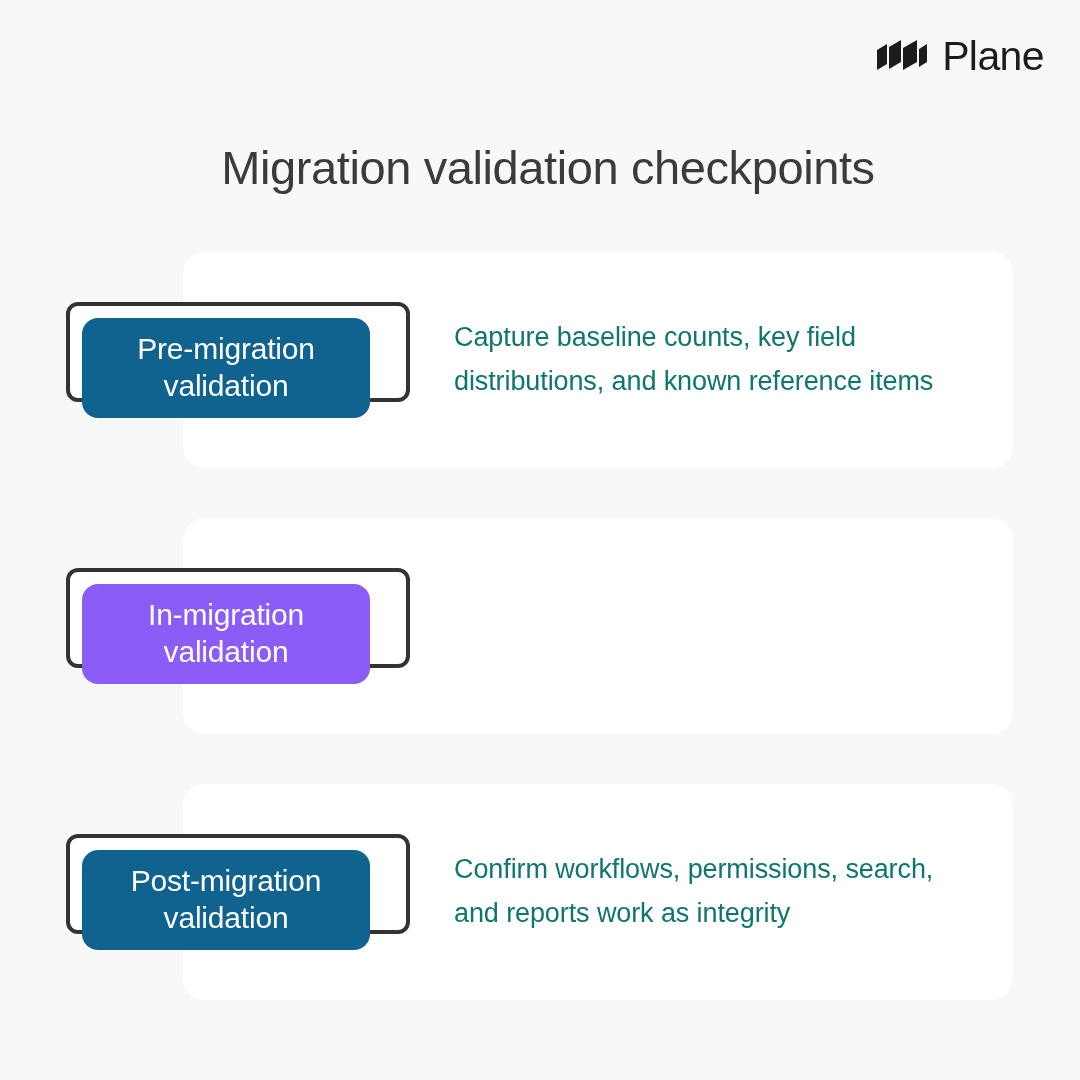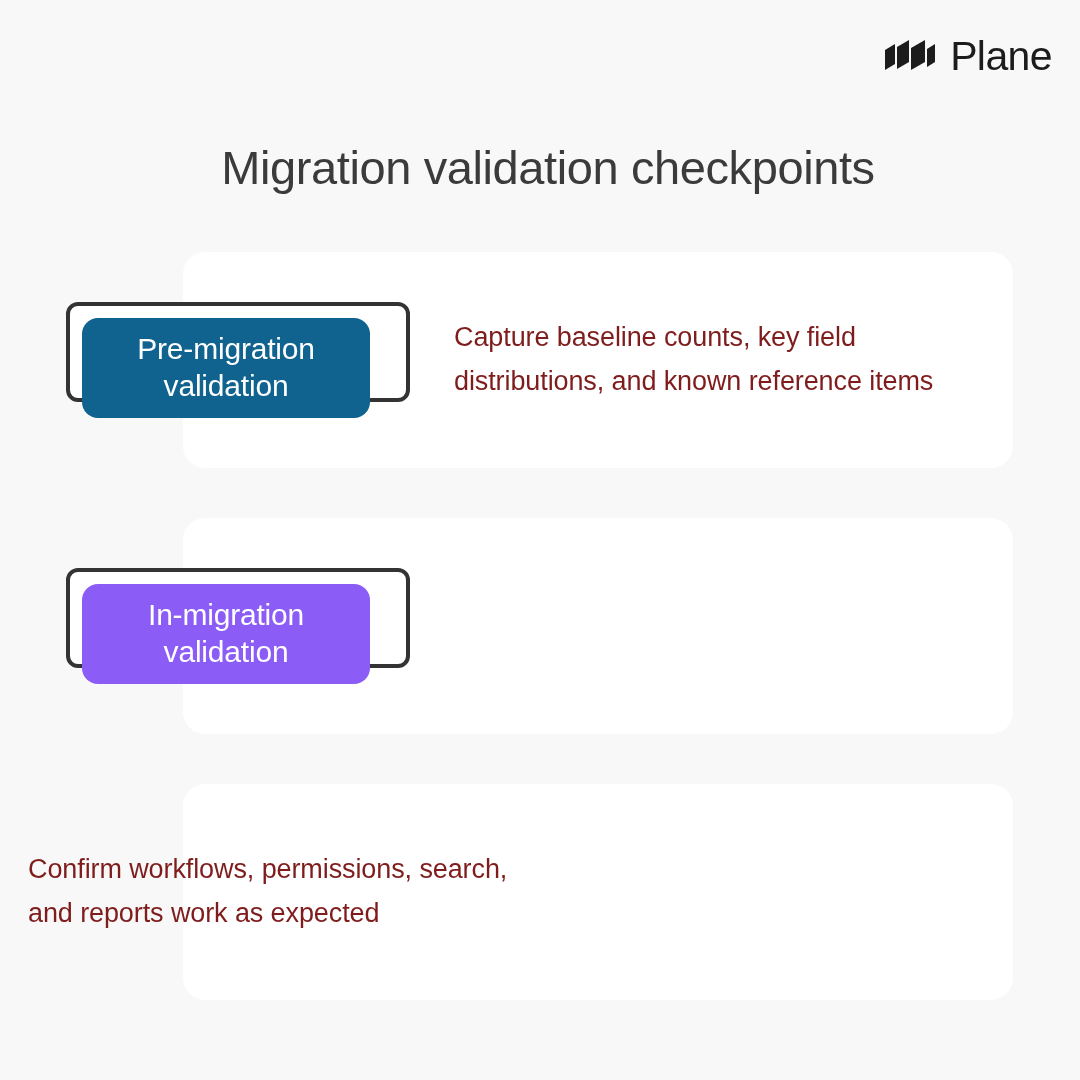--- a/index.html
+++ b/index.html
@@ -12,21 +12,21 @@
     background: #f8f8f8;
     font-family: "Liberation Sans", sans-serif;
     overflow: hidden;
     position: relative;
   }
 
   
   .brand {
     position: absolute;
     top: 36px;
-    right: 28px;
+    right: 36px;
     display: flex;
     align-items: center;
     gap: 13px;
   }
   .brand-mark {
     width: 54px;
     height: 38px;
     display: block;
   }
   .brand-name {
@@ -126,21 +126,21 @@
     display: block;
     padding: 0 10px;
   }
 
   
   .row-desc {
     margin-left: 28px;
     width: 480px;
     font-size: 27px;
     font-weight: 400;
-    color: #7f1d1d;
+    color: #0f766e;
     line-height: 1.62;
     letter-spacing: -0.1px;
     flex: 0 0 auto;
   }
 </style>
 </head>
 <body style="background: rgb(248, 248, 248);">
 
 <div class="brand">
   <svg class="brand-mark" viewBox="0 0 54 38" aria-hidden="true">
@@ -179,17 +179,23 @@
         <div class="badge-plate" style="background: #8b5cf6;">
           <span class="badge-plate-label">In-migration validation</span>
         </div>
       </div>
     </div>
   </div>
 
   <div class="row">
     <div class="row-panel"></div>
     <div class="row-inner">
-      <p class="row-desc">Confirm workflows, permissions, search, and reports work as expected</p>
+      <div class="badge-wrap">
+        <div class="badge-outline"></div>
+        <div class="badge-plate" style="background: rgb(16, 98, 143);">
+          <span class="badge-plate-label">Post-migration validation</span>
+        </div>
+      </div>
+      <p class="row-desc">Confirm workflows, permissions, search, and reports work as integrity</p>
     </div>
   </div>
 
 </div>
 
 </body></html>

